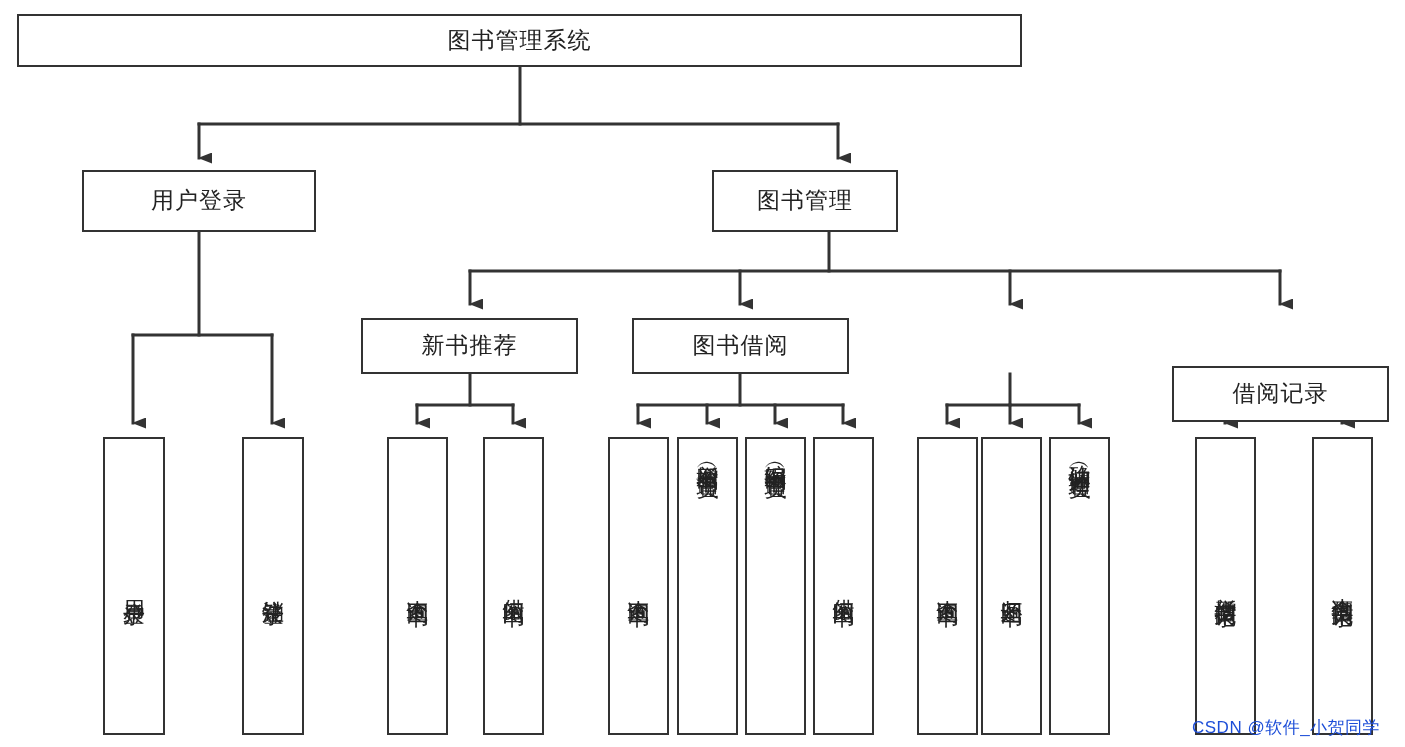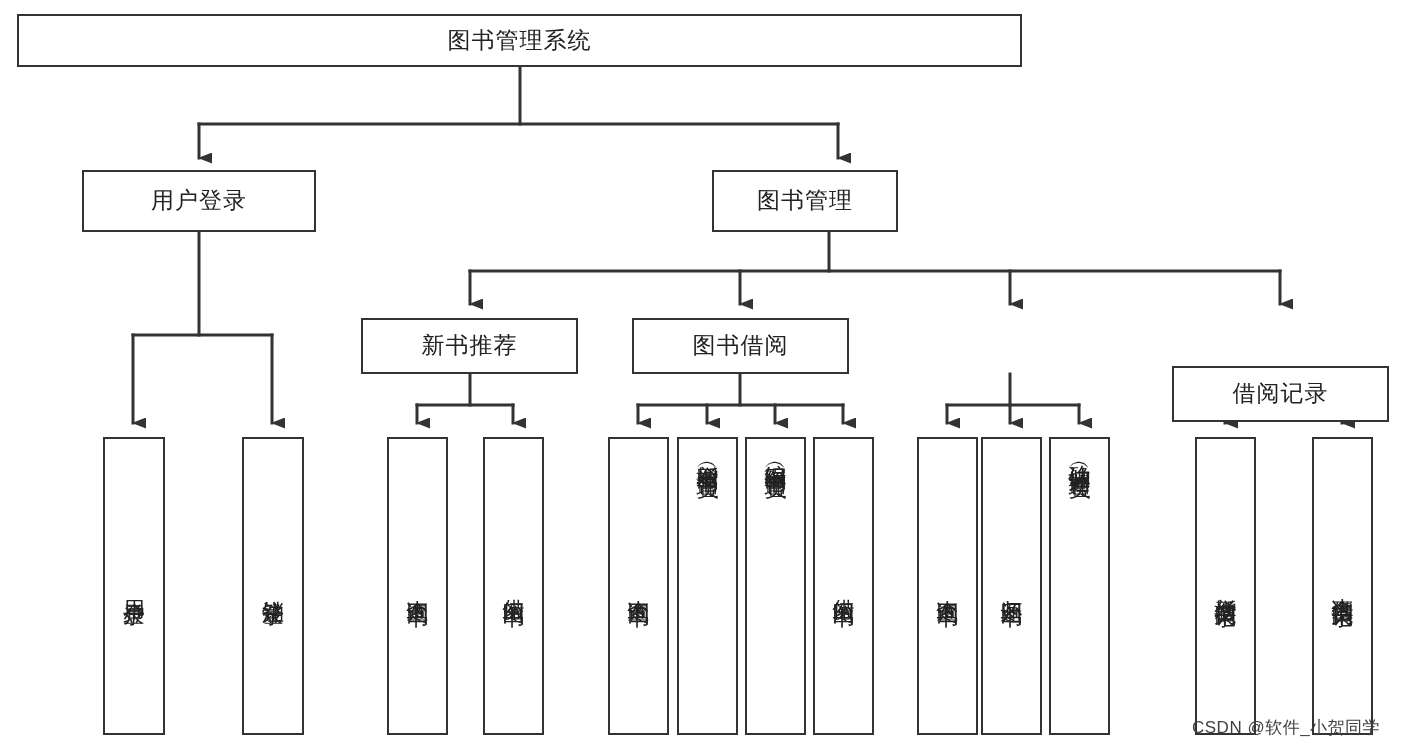--- a/index.html
+++ b/index.html
@@ -55,21 +55,21 @@
   }
   .node.vertical.center-v {
     align-items: center;
     padding-top: 0;
   }
   .watermark {
     position: absolute;
     left: 1192px;
     top: 716px;
     font-size: 17px;
-    color: #404040;
+    color: #1d4ed8;
     white-space: nowrap;
     letter-spacing: 0.5px;
   }
 </style>
 </head>
 <body>
 
 <div id="canvas">
 
   <svg id="wires" viewBox="0 0 1405 747" xmlns="http://www.w3.org/2000/svg">

